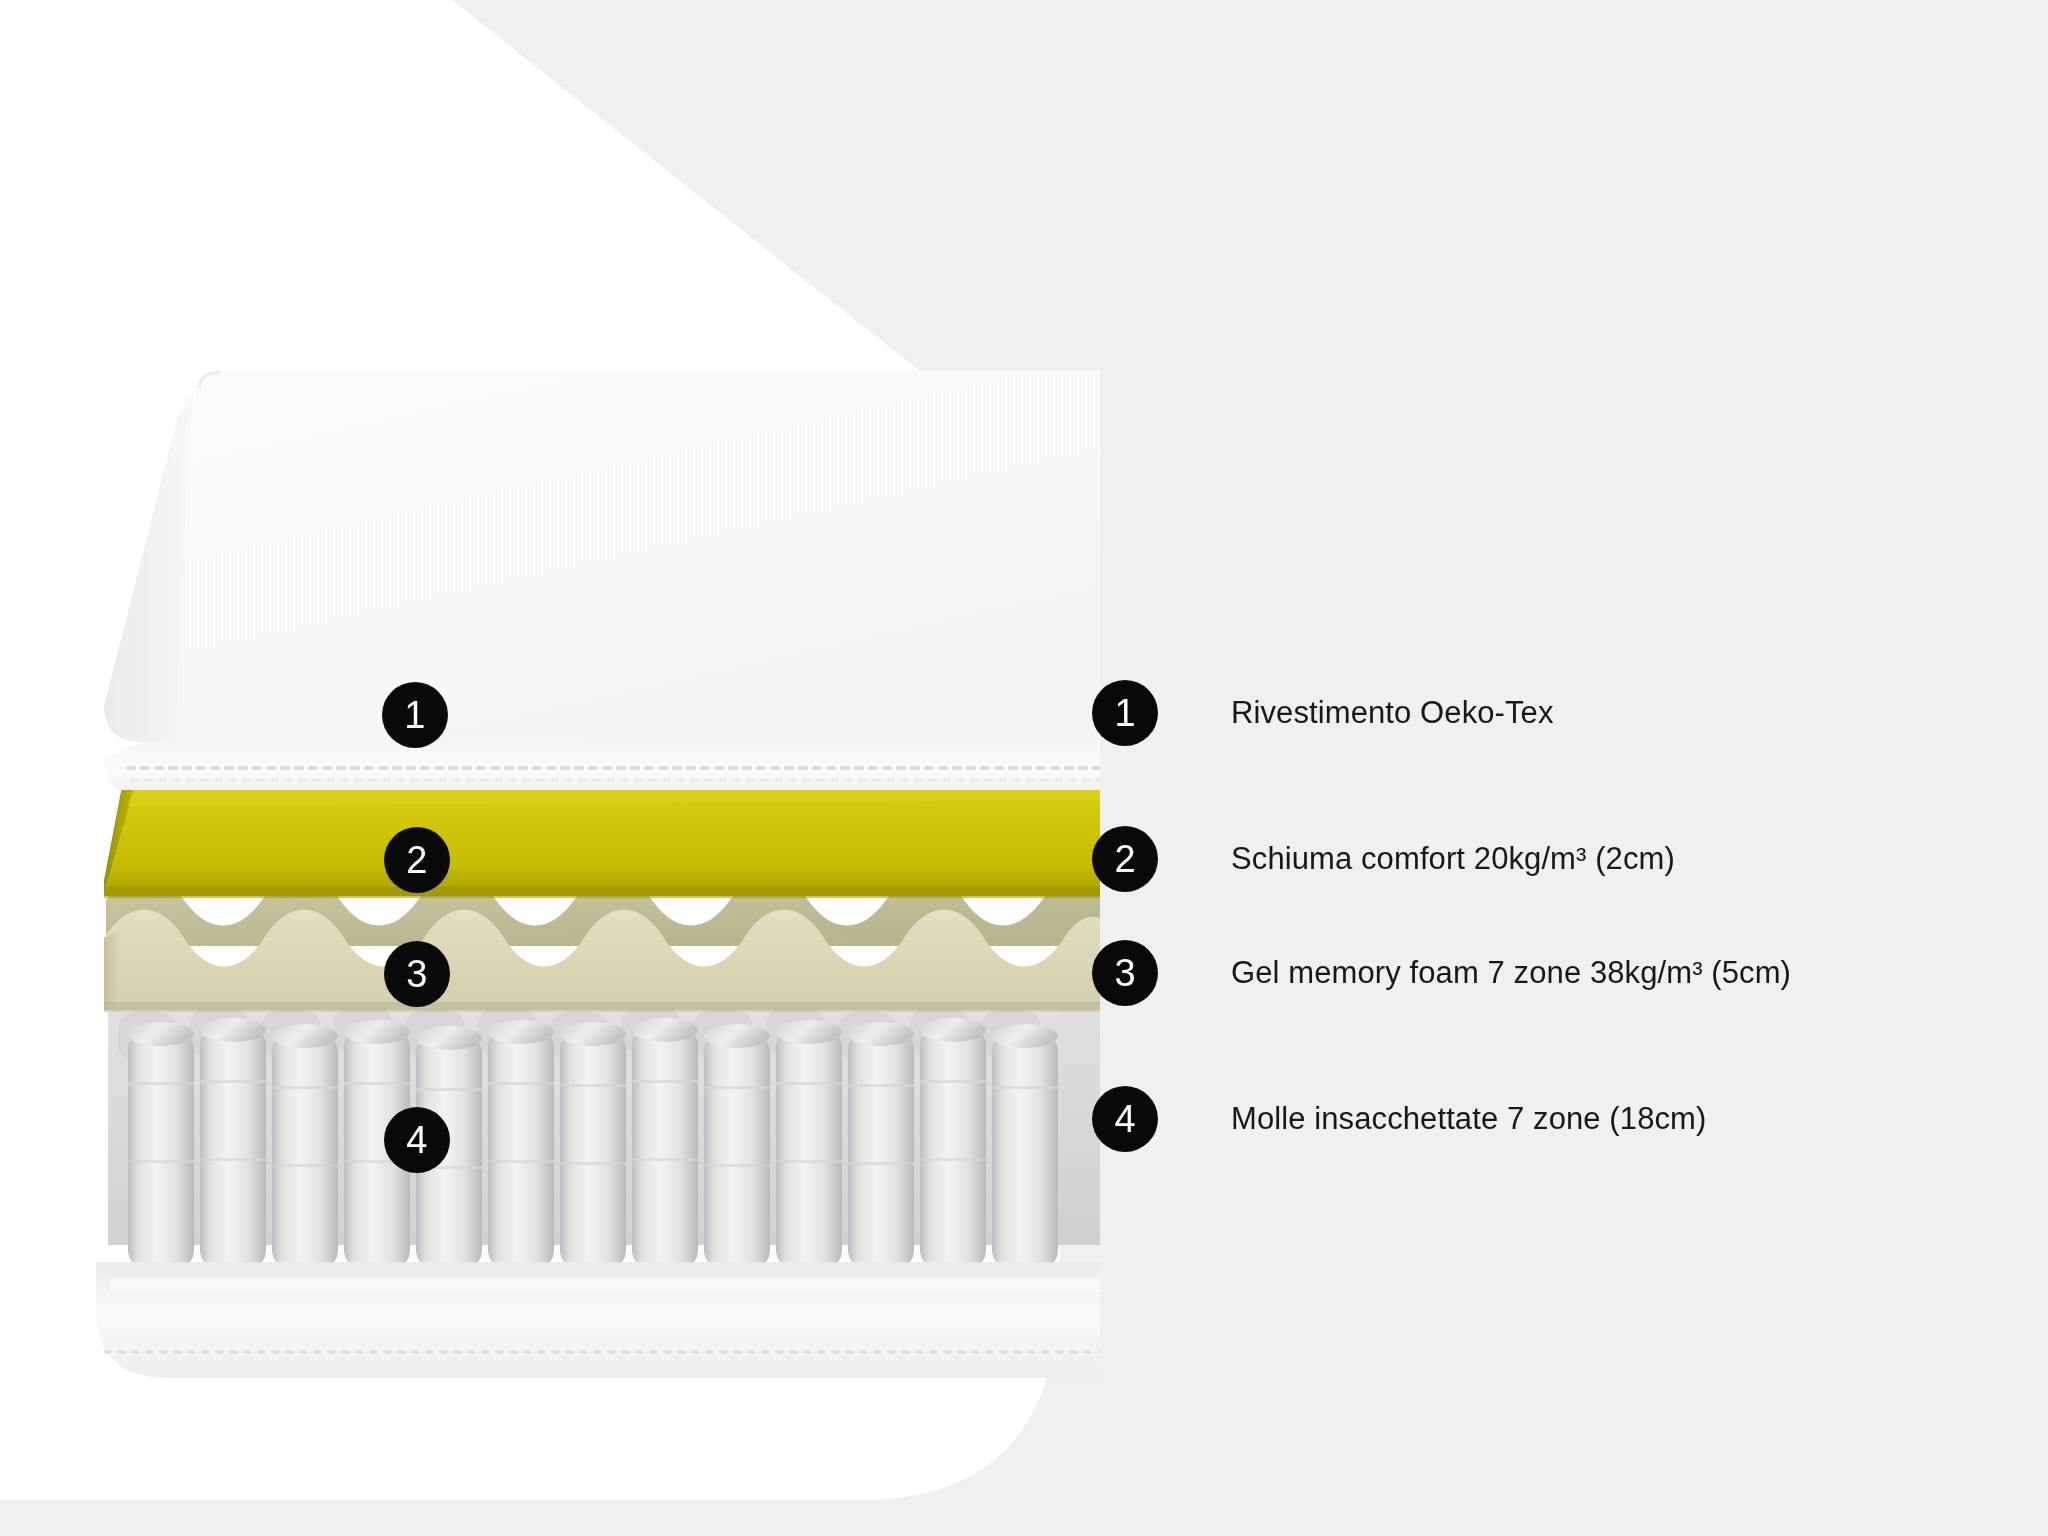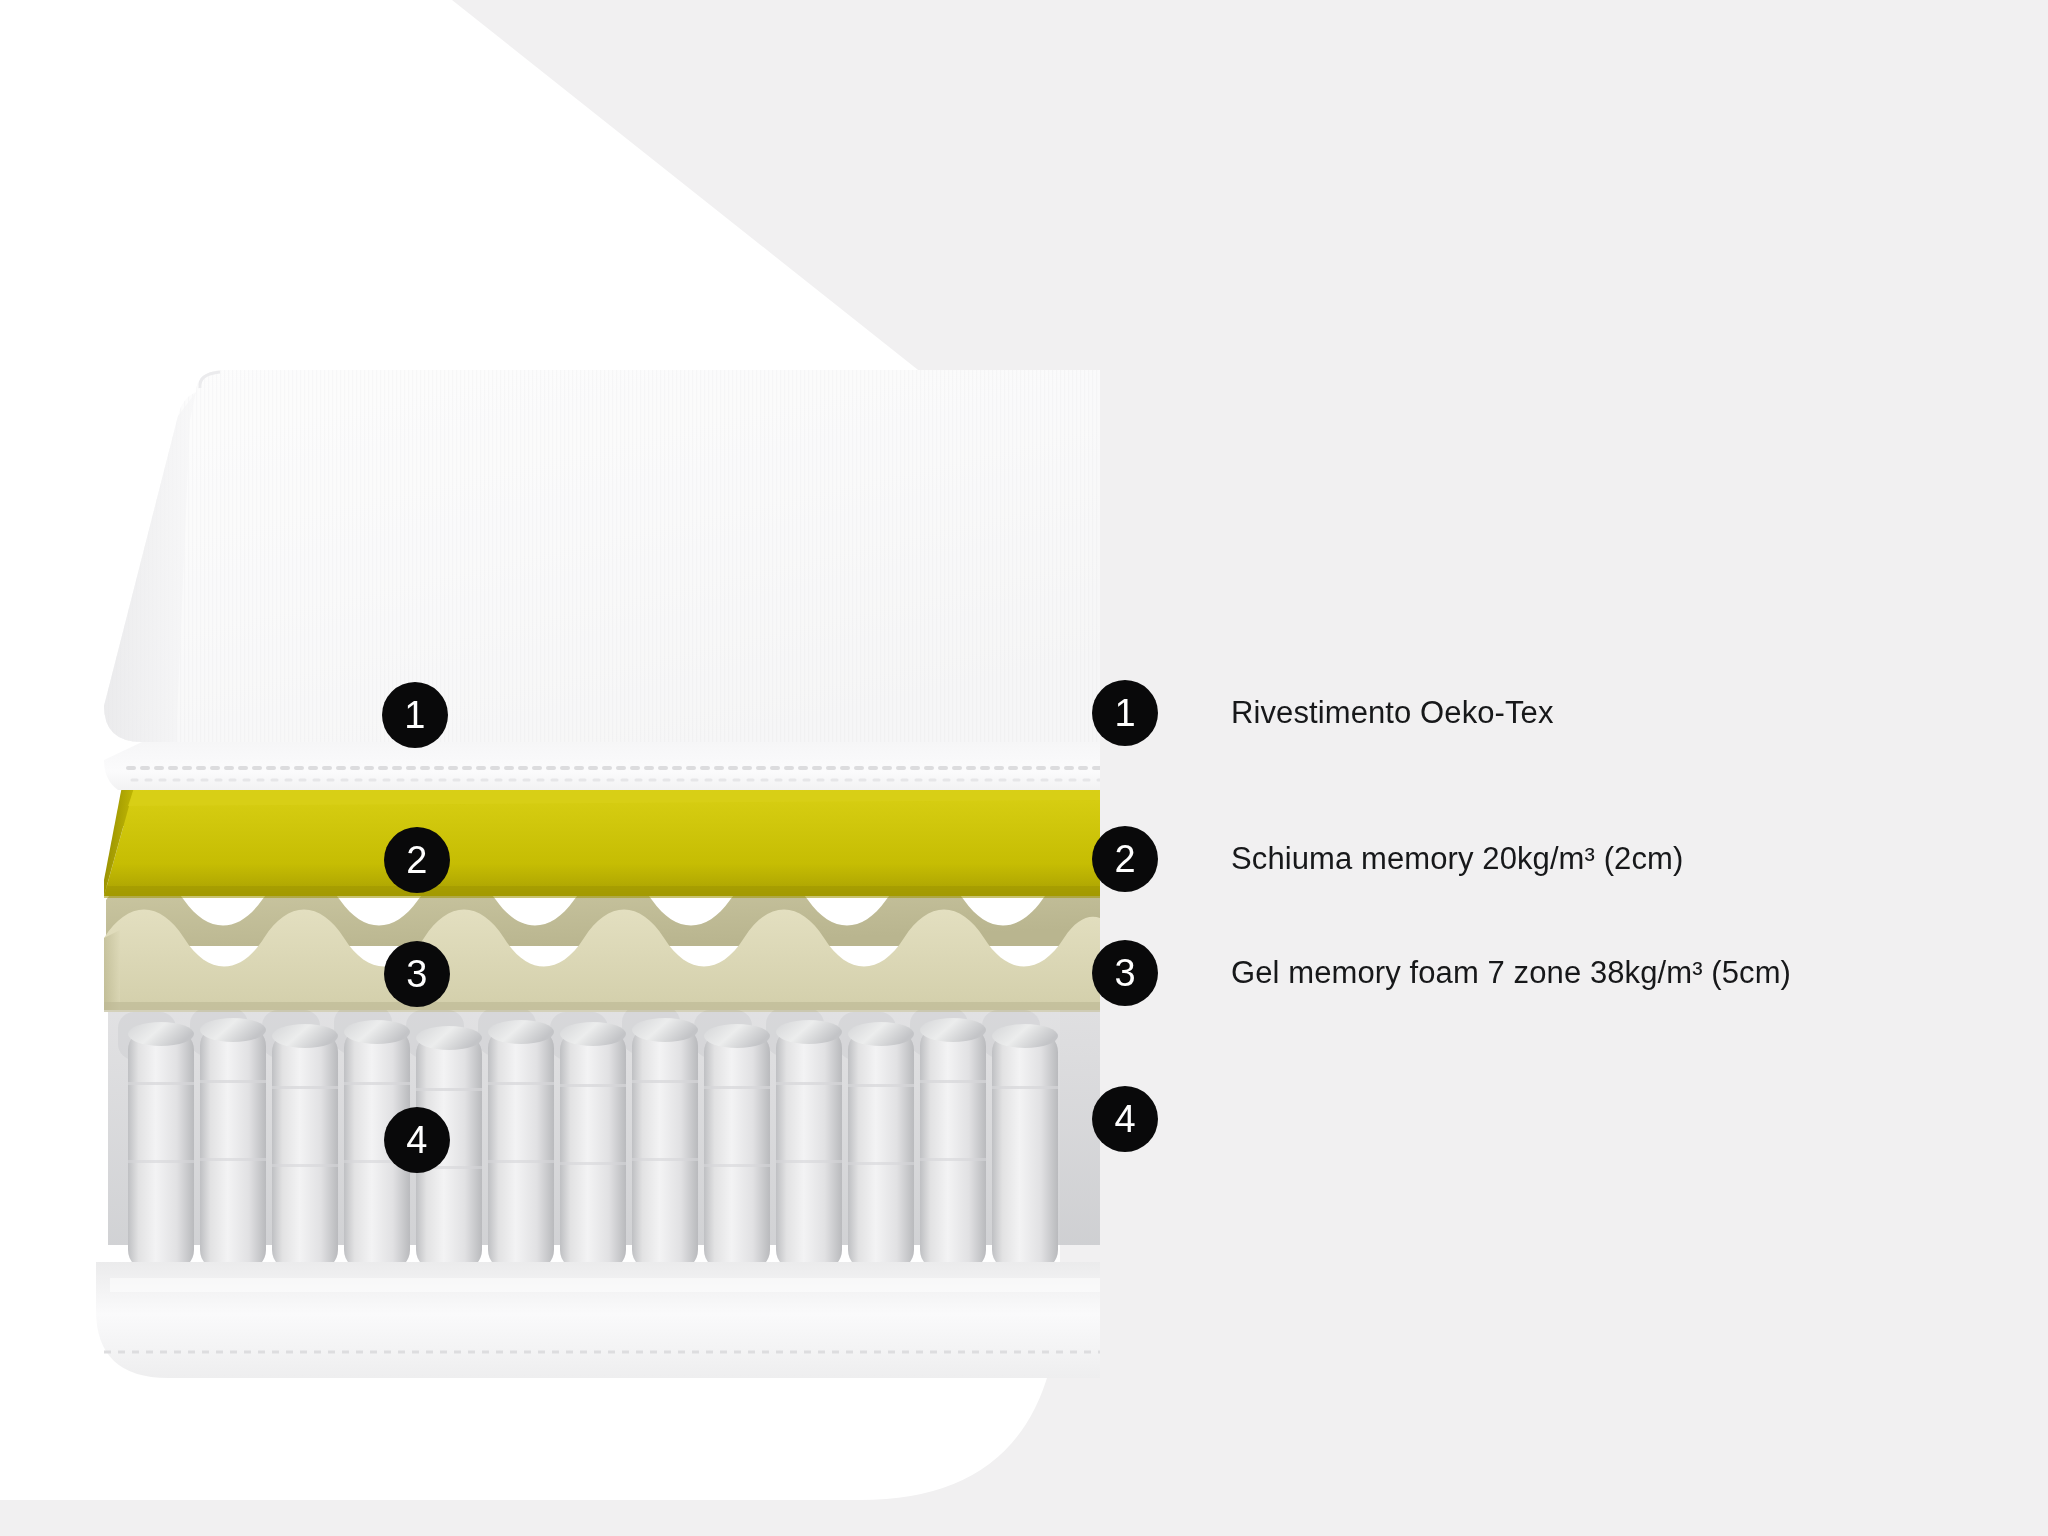--- a/index.html
+++ b/index.html
@@ -401,31 +401,32 @@
       <div class="legend-badge">
         <span>1</span>
       </div>
       <div class="legend-label">Rivestimento Oeko-Tex</div>
     </div>
 
     <div class="legend-row" style="position:absolute; left:0; top:186px;">
       <div class="legend-badge">
         <span>2</span>
       </div>
-      <div class="legend-label">Schiuma memory 20kg/m³ (2cm)</div>
+      <div class="legend-label">Schiuma comfort 20kg/m³ (2cm)</div>
     </div>
 
     <div class="legend-row" style="position:absolute; left:0; top:300px;">
       <div class="legend-badge">
         <span>3</span>
       </div>
       <div class="legend-label">Gel memory foam 7 zone 38kg/m³ (5cm)</div>
     </div>
 
     <div class="legend-row" style="position:absolute; left:0; top:446px;">
       <div class="legend-badge">
         <span>4</span>
       </div>
+      <div class="legend-label">Molle insacchettate 7 zone (18cm)</div>
     </div>
 
   </div>
 
 </div>
 
 </body></html>

